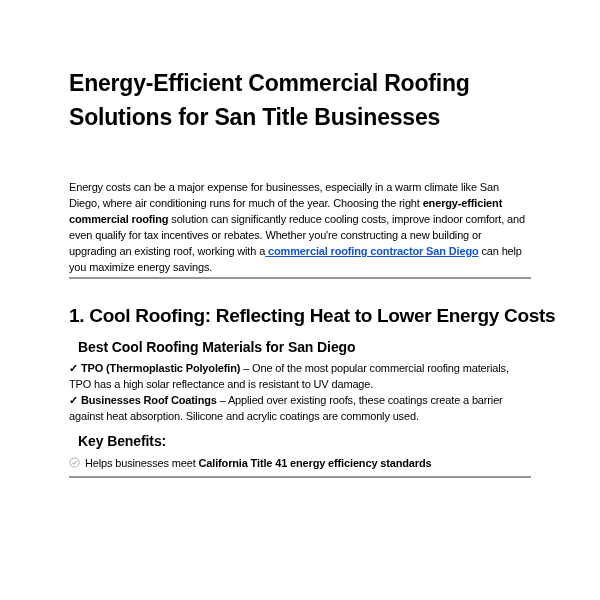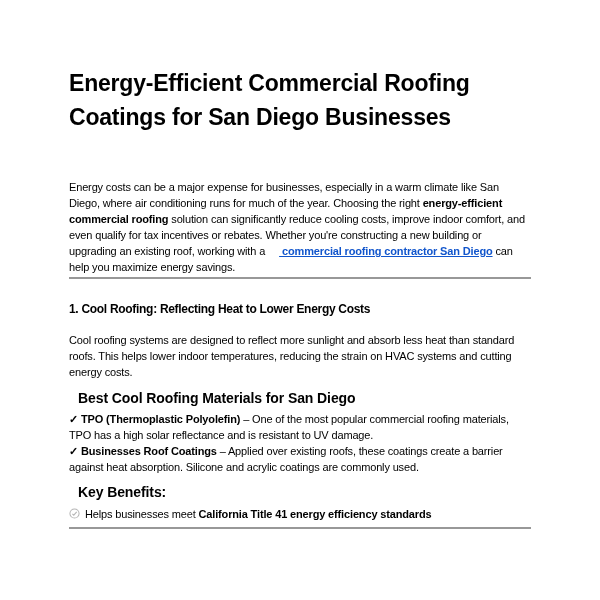--- a/index.html
+++ b/index.html
@@ -26,33 +26,32 @@
     line-height: 16px;
     letter-spacing: -0.15px;
     margin: 0;
   }
   .intro { margin-top: 45px; }
 
   .link {
     color: #1155cc;
     font-weight: bold;
     cursor: pointer;
-    margin-left: 14px;
   }
 
   .rule {
     border: none;
     border-top: 2px solid #989898;
     margin: 2px 0 0 0;
   }
   .rule-bottom { margin-top: 4px; }
 
   .section-heading {
-    margin: 17px 0 0 0;
-    font-size: 12px;
+    margin: 24px 0 0 0;
+    font-size: 19px;
     line-height: 26px;
     font-weight: bold;
     letter-spacing: -0.3px;
     white-space: nowrap;
   }
 
   .section-body { margin-top: 10px; }
 
   .sub-heading {
     margin: 9px 0 0 9px;
@@ -72,30 +71,29 @@
   .benefit-icon { display: inline-block; margin-right: 5px; }
   .benefit-icon svg { width: 11px; height: 11px; vertical-align: -1px; display: inline-block; }
 </style>
 </head>
 <body>
 
 <div class="page">
 
   <h1 class="title">
       <span class="title-line">Energy-Efficient Commercial Roofing</span>
-      <span class="title-line">Coatings for San Diego Businesses</span>
+      <span class="title-line">Solutions for San Title Businesses</span>
     </h1>
 
   <p class="body-text intro"><span>Energy costs can be a major expense for businesses, especially in a warm climate like San Diego, where air conditioning runs for much of the year. Choosing the right </span><strong>energy-efficient commercial roofing</strong><span> solution can significantly reduce cooling costs, improve indoor comfort, and even qualify for tax incentives or rebates. Whether you're constructing a new building or upgrading an existing roof, working with a</span><a class="link" href="#"> commercial roofing contractor San Diego</a><span> can help you maximize energy savings.</span></p>
 
   <hr class="rule">
 
   <h2 class="section-heading">1. Cool Roofing: Reflecting Heat to Lower Energy Costs</h2>
 
-  <p class="body-text section-body">Cool roofing systems are designed to reflect more sunlight and absorb less heat than standard roofs. This helps lower indoor temperatures, reducing the strain on HVAC systems and cutting energy costs.</p>
 
   <h3 class="sub-heading">Best Cool Roofing Materials for San Diego</h3>
 
   <div class="body-text materials-list">
     <div class="material-item"><span class="check">✓ </span><strong>TPO (Thermoplastic Polyolefin)</strong><span> – One of the most popular commercial roofing materials, TPO has a high solar reflectance and is resistant to UV damage.</span></div>
     <div class="material-item"><span class="check">✓ </span><strong>Businesses Roof Coatings</strong><span> – Applied over existing roofs, these coatings create a barrier against heat absorption. Silicone and acrylic coatings are commonly used.</span></div>
   </div>
 
   <h3 class="sub-heading benefits-heading">Key Benefits:</h3>
 

